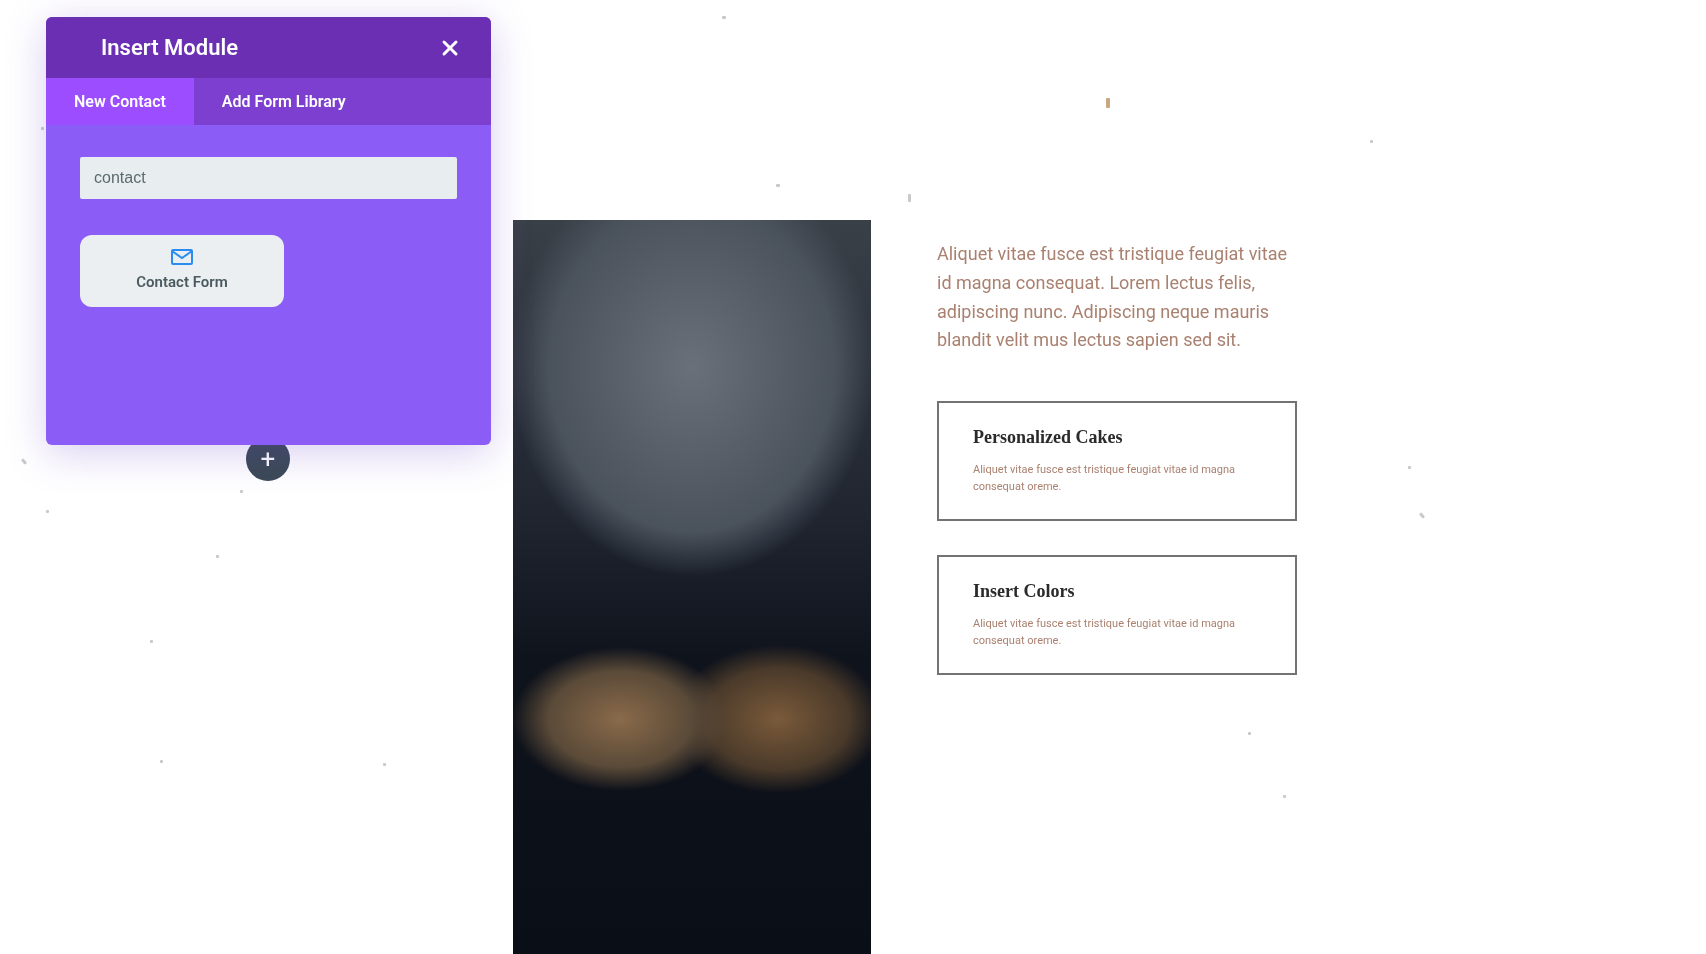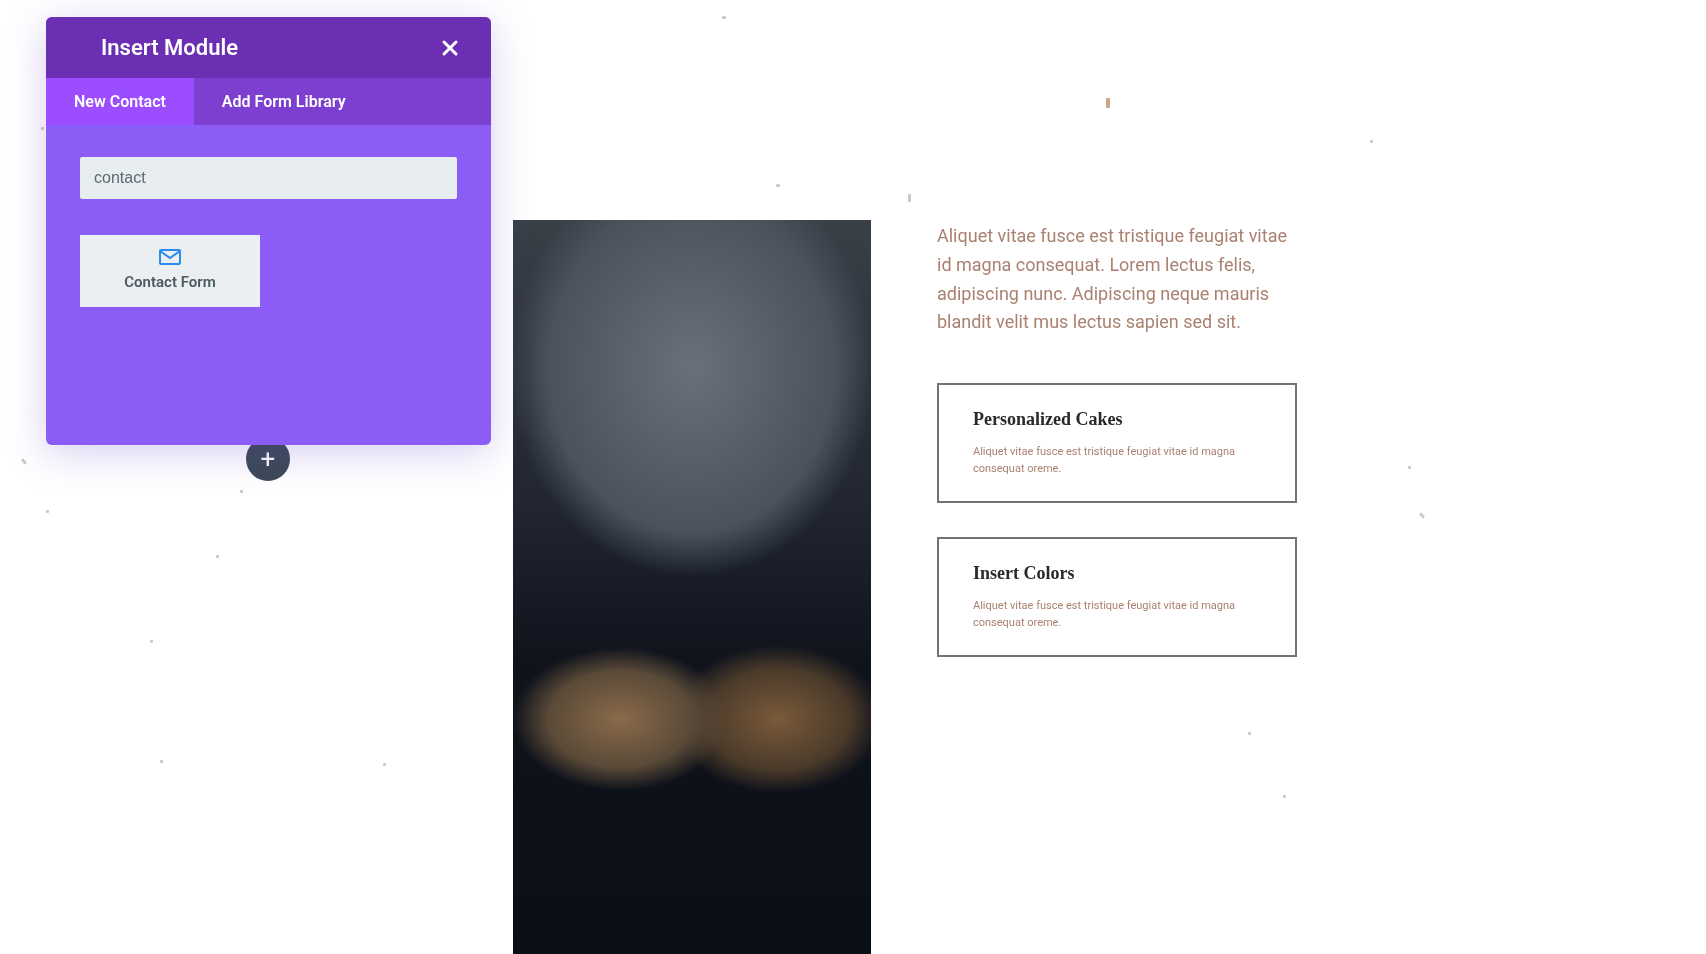--- a/index.html
+++ b/index.html
@@ -82,23 +82,23 @@
     border-radius: 2px;
     outline: none;
   }
   .module-grid {
     margin-top: 36px;
     display: flex;
     flex-wrap: wrap;
     gap: 18px;
   }
   .module-card {
-    width: 180px;
+    width: 204px;
     background: #ebeff1;
-    border-radius: 0;
+    border-radius: 12px;
     text-align: center;
     padding: 14px 10px 16px 10px;
     cursor: pointer;
   }
   .module-card .icon-wrap {
     display: flex;
     justify-content: center;
     margin-bottom: 8px;
   }
   .module-card svg { stroke: #2a8cf0; fill: none; }
@@ -137,21 +137,21 @@
     background:
       radial-gradient(ellipse 180px 120px at 30% 68%, #8a6a4a 0%, #5a4a38 40%, rgba(0,0,0,0) 60%),
       radial-gradient(ellipse 170px 120px at 74% 68%, #7a5a3a 0%, #4a3a2a 42%, rgba(0,0,0,0) 62%),
       radial-gradient(ellipse 260px 300px at 50% 20%, #6a707a 0%, #4a525c 55%, rgba(0,0,0,0) 70%),
       linear-gradient(180deg, #3a4048 0%, #202530 40%, #0f131c 60%, #0a0e16 100%);
     background-color: #0d1018;
   }
 
   .content {
     position: absolute;
-    top: 222px;
+    top: 240px;
     left: 937px;
     width: 360px;
   }
   .intro {
     color: #aa8170;
     font-size: 18px;
     line-height: 1.6;
   }
 
   .card {

